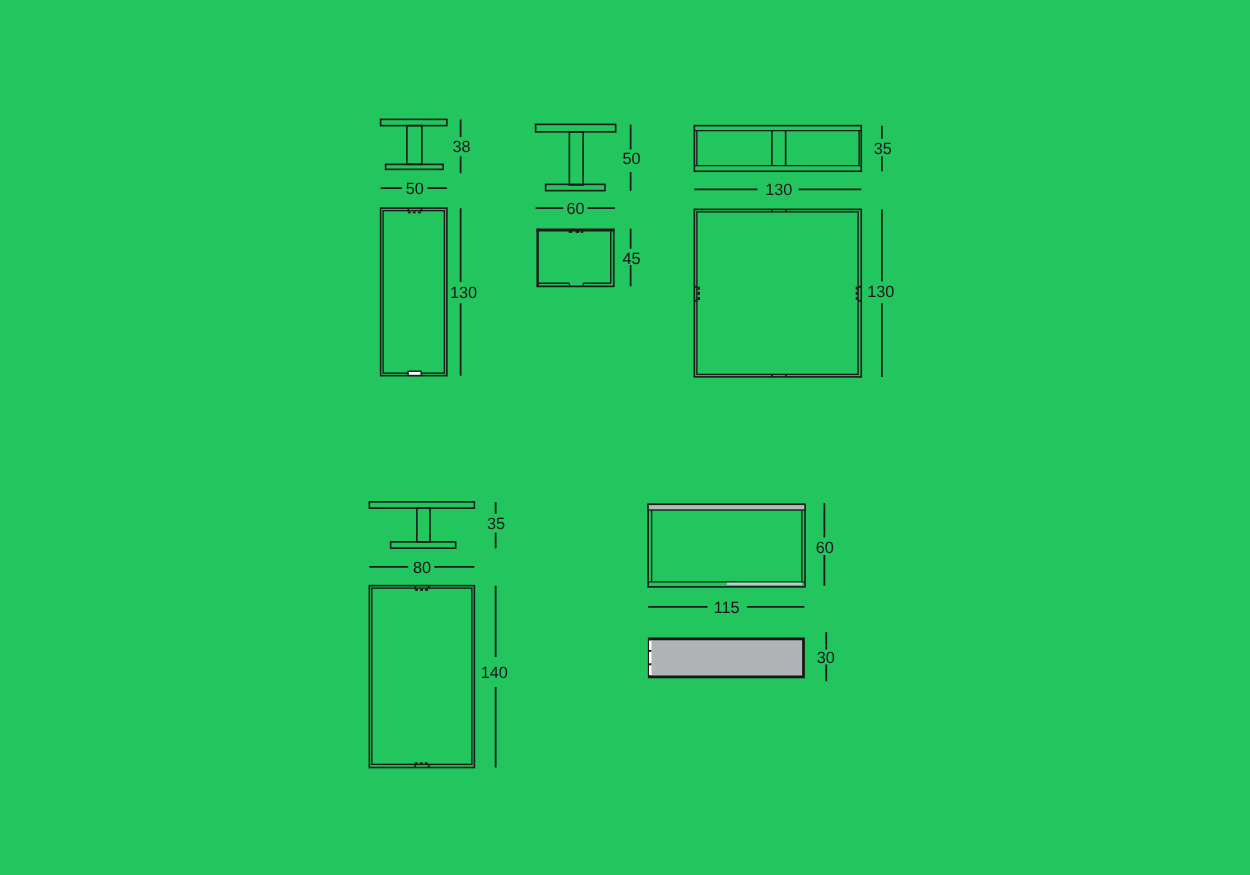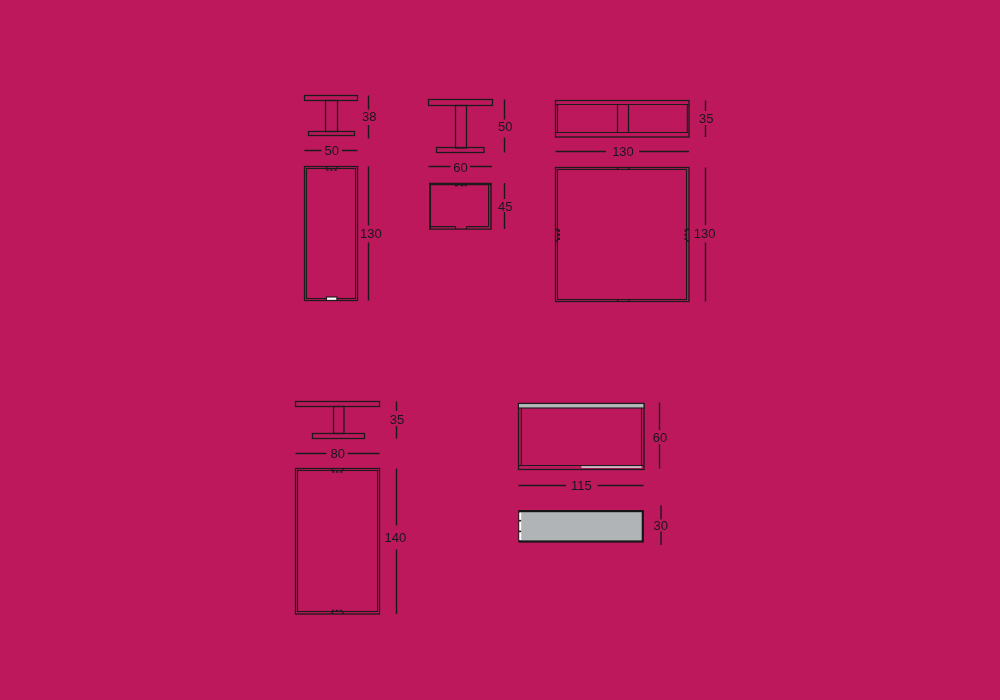--- a/index.html
+++ b/index.html
@@ -1,16 +1,16 @@
 <!DOCTYPE html>
 <html><head>
 <meta charset="utf-8">
 <style>
   html,body{margin:0;padding:0;background:#ffffff;}
-  .page{position:relative;width:1000px;height:700px;background:#be185d;overflow:hidden;}
+  .page{position:relative;width:1000px;height:700px;background:#22c55e;overflow:hidden;}
   svg text{font-family:"Liberation Sans",sans-serif;font-size:13px;fill:#17171c;}
 </style>
 </head>
 <body>
 <div class="page">
 <svg width="1000" height="700" viewBox="0 0 1000 700" xmlns="http://www.w3.org/2000/svg">
 <g fill="none" stroke="#1b1b1b" stroke-width="1.3">
 
 <g>
           <rect x="304.5" y="95.5" width="53" height="5"></rect>

